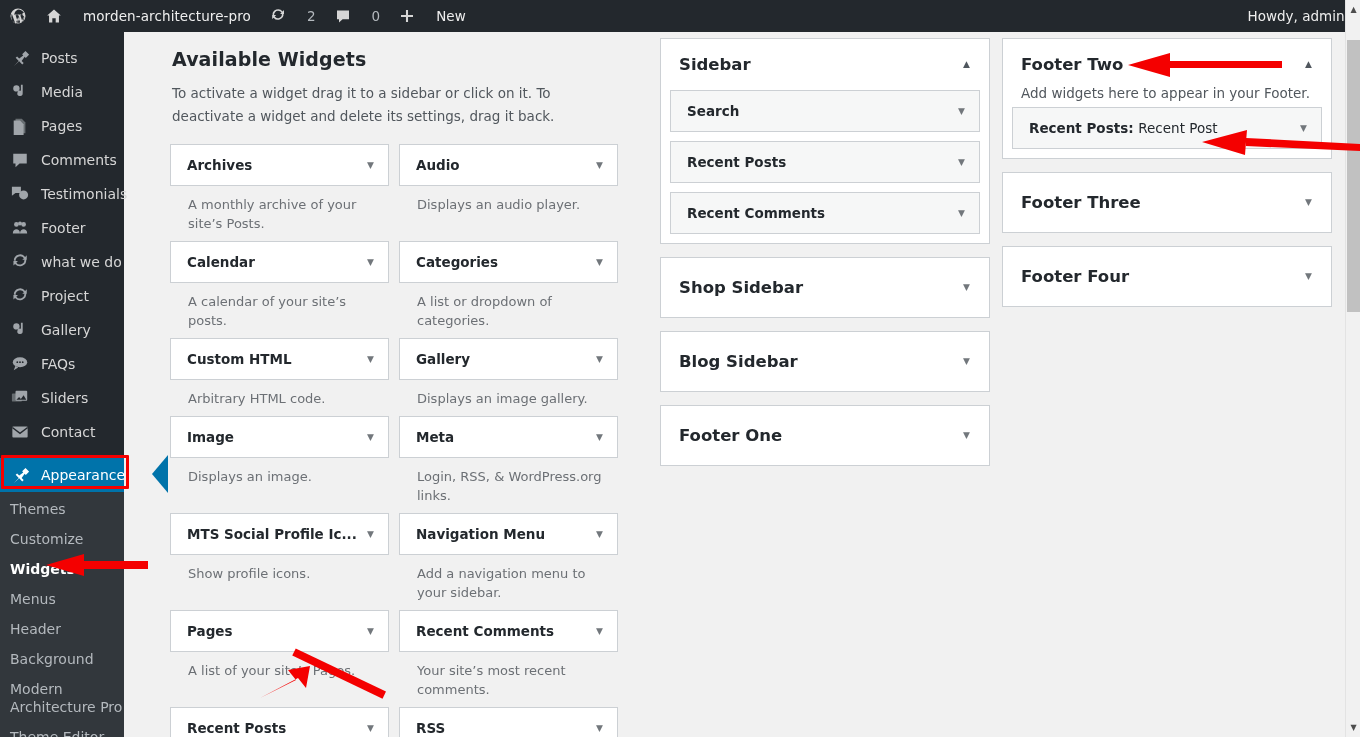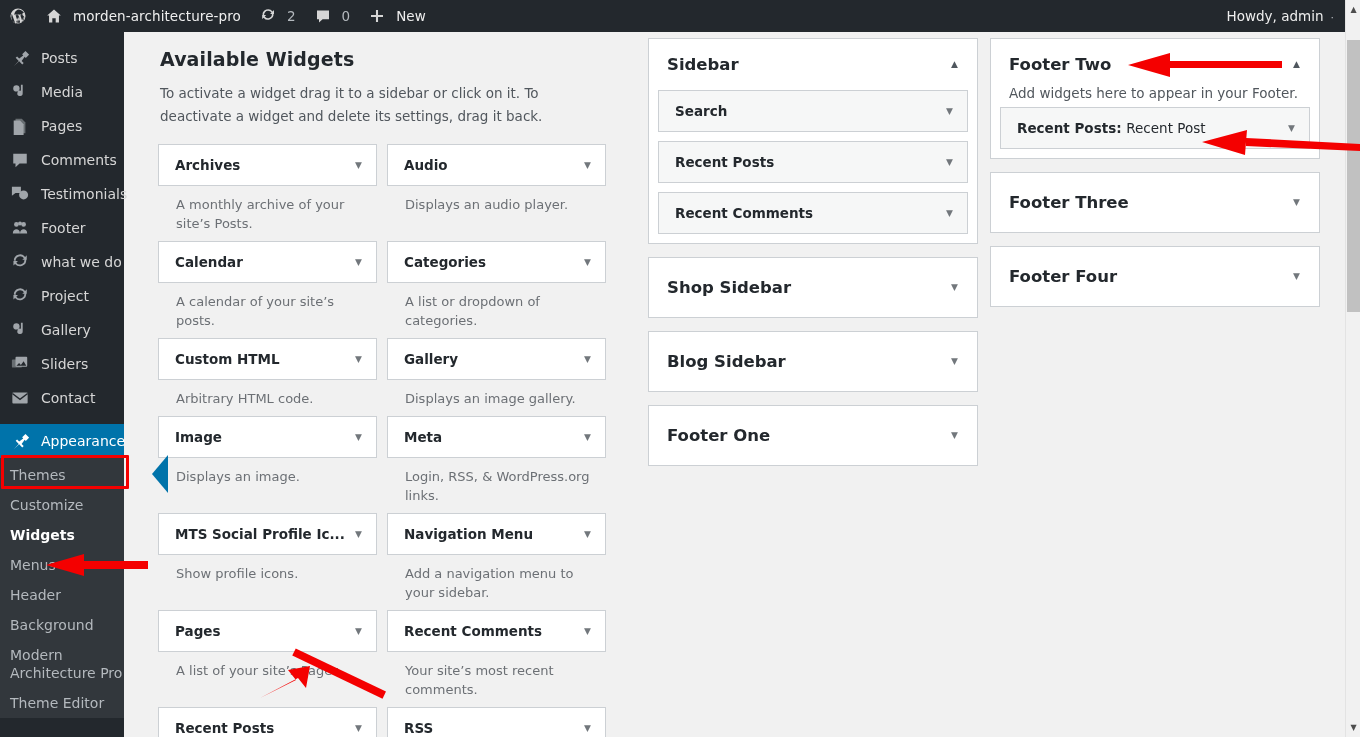--- a/index.html
+++ b/index.html
@@ -15,27 +15,27 @@
   
   .adminbar {
     position: absolute; top: 0; left: 0;
     width: 1360px; height: 32px;
     background: #23282d;
     color: #eeeeee;
     display: flex; align-items: center;
     font-size: 13px;
     z-index: 40;
   }
-  .ab-item { display: flex; align-items: center; height: 32px; padding: 0 9px; gap: 10px; color: #eeeeee; }
+  .ab-item { display: flex; align-items: center; height: 32px; padding: 0 9px; gap: 20px; color: #eeeeee; }
   .ab-item .lbl { font-size: 13.5px; letter-spacing: .1px; }
   .ab-spacer { flex: 1; }
   .ab-count { color: #b4b9be; font-size: 13.5px; }
   .wp-logo { width: 20px; height: 20px; display: block; }
   .ab-icon { display: inline-flex; align-items: center; justify-content: center; width: 18px; height: 18px; }
-  .howdy { padding-right: 26px; font-size: 13.5px; color: #eeeeee; display:flex; align-items:flex-end; gap:7px;}
+  .howdy { padding-right: 12px; font-size: 13.5px; color: #eeeeee; display:flex; align-items:flex-end; }
   .howdy .dot { color:#b4b9be; font-size: 11px;}
 
   
   .adminmenu {
     position: absolute; top: 32px; left: 0;
     width: 124px; height: 705px;
     background: #23282d;
     z-index: 30;
   }
   .menu-item {
@@ -61,21 +61,21 @@
     position: absolute; left: 152px; top: 455px;
     width: 0; height: 0;
     border-top: 19px solid transparent;
     border-bottom: 19px solid transparent;
     border-right: 16px solid #0073aa;
     z-index: 31;
   }
 
   
   .content {
-    position: absolute; top: 32px; left: 140px;
+    position: absolute; top: 32px; left: 152px;
     width: 1194px; height: 705px;
     background: #f1f1f1;
     overflow: hidden;
   }
 
   .col-available { position: absolute; left: 18px; top: 12px; width: 470px; }
   .page-title { font-size: 19px; font-weight: bold; color: #23282d; letter-spacing:.1px; margin: 4px 0 12px 2px;}
   .intro { font-size: 13.5px; color: #51575d; line-height: 23px; width: 408px; margin-left: 2px; }
 
   .widget-grid { display: grid; grid-template-columns: 219px 219px; column-gap: 10px; margin-top: 16px; }
@@ -266,20 +266,32 @@
           <span>Project</span>
         </div>
         <div class="menu-item">
           <span class="mi-icon">
             <svg width="18" height="18" viewBox="0 0 20 20" fill="#a0a5aa">
               <circle cx="6" cy="6" r="3.5"></circle>
               <path d="M11 2h2v9.5a3 3 0 1 1-2-2.8z"></path>
             </svg>
           </span>
           <span>Gallery</span>
+        </div>
+        <div class="menu-item">
+          <span class="mi-icon">
+            <svg width="18" height="18" viewBox="0 0 20 20" fill="#a0a5aa">
+              <ellipse cx="10" cy="8" rx="8" ry="5.5"></ellipse>
+              <path d="M5 12l-2 5 5-3z"></path>
+              <circle cx="7" cy="8" r="1" fill="#23282d"></circle>
+              <circle cx="10" cy="8" r="1" fill="#23282d"></circle>
+              <circle cx="13" cy="8" r="1" fill="#23282d"></circle>
+            </svg>
+          </span>
+          <span>FAQs</span>
         </div>
         <div class="menu-item">
           <span class="mi-icon">
             <svg width="18" height="18" viewBox="0 0 20 20" fill="#a0a5aa">
               <rect x="1" y="5" width="11" height="9" rx="1" opacity=".55"></rect>
               <rect x="5" y="2" width="13" height="11" rx="1"></rect>
               <path d="M6 12l3-3 2 2 3-4 3 5z" fill="#23282d"></path>
             </svg>
           </span>
           <span>Sliders</span>

